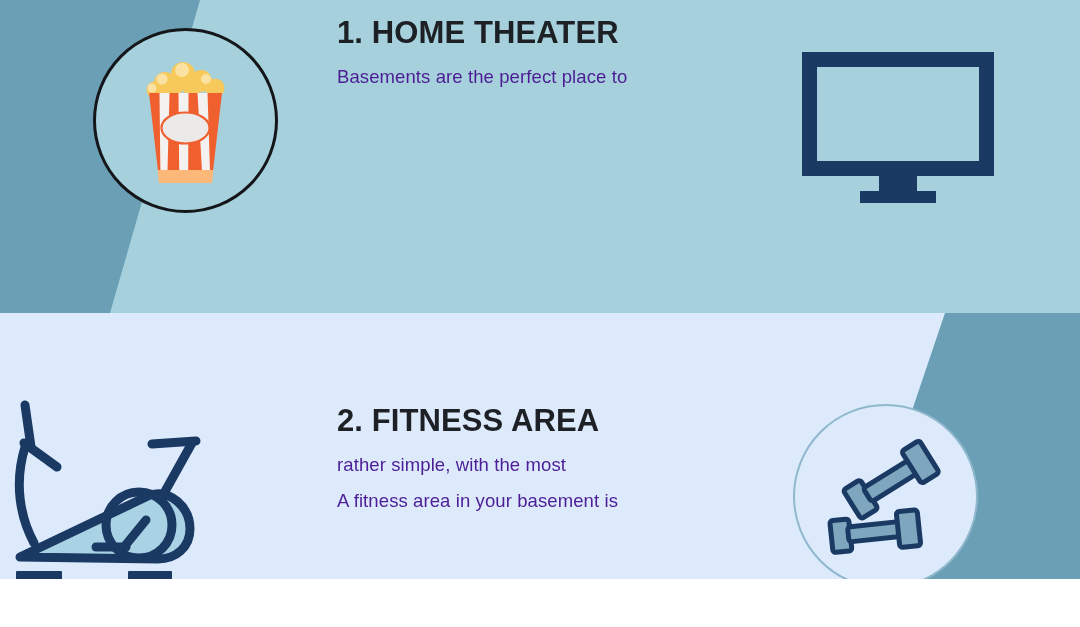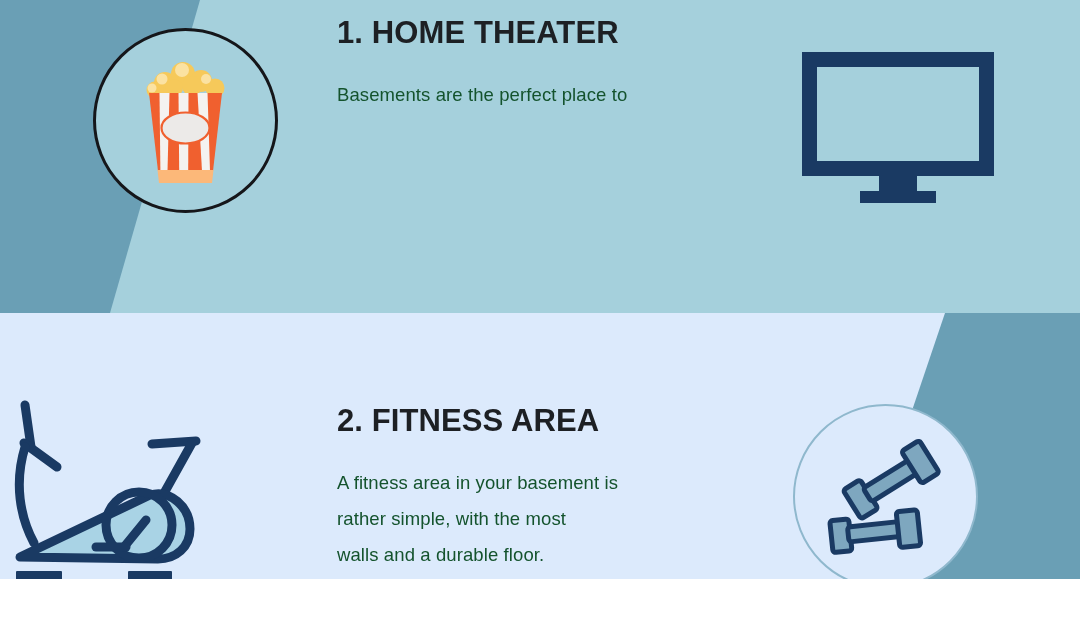--- a/index.html
+++ b/index.html
@@ -64,23 +64,23 @@
 
   .headline {
     font-size:31px;
     font-weight:bold;
     color:#1d2024;
     letter-spacing:0.1px;
     line-height:1.06;
     white-space:nowrap;
   }
   .body-copy {
-    margin-top:27px;
+    margin-top:9px;
     font-size:18.5px;
-    color:#14532d;
+    color:#4c1d95;
     line-height:1.95;
     letter-spacing:0.1px;
   }
   .body-copy .copy-line { display:block; white-space:nowrap; }
 
   
   .art-tv { position:absolute; left:800px; top:50px; width:196px; height:155px; }
   .art-bike { position:absolute; left:85px; top:395px; width:222px; height:202px; }
   .art-popcorn { width:95px; height:128px; display:block; }
   .art-dumbbells { width:150px; height:150px; display:block; }
@@ -171,23 +171,22 @@
 
       <g fill="#1a3a63">
         <rect x="16" y="176" width="46" height="11" rx="1"></rect>
         <rect x="128" y="176" width="44" height="11" rx="1"></rect>
       </g>
     </svg>
 
     <div class="text-block text-fitness" style="top:92px;">
       <h2 class="headline">2. FITNESS AREA</h2>
       <p class="body-copy">
+        <span class="copy-line">rather simple, with the most</span>
         <span class="copy-line">A fitness area in your basement is</span>
-        <span class="copy-line">rather simple, with the most</span>
-        <span class="copy-line">walls and a durable floor.</span>
       </p>
     </div>
 
     <div class="circle-badge circle-fitness" style="top:91px;">
       <svg class="art-dumbbells" viewBox="0 0 150 150">
 
         <g transform="rotate(-32 75 52)">
           <rect x="30" y="43" width="20" height="34" rx="3" fill="#7ea7bf" stroke="#1a3a63" stroke-width="5"></rect>
           <rect x="48" y="52" width="54" height="16" rx="3" fill="#7ea7bf" stroke="#1a3a63" stroke-width="5"></rect>
           <rect x="100" y="41" width="21" height="38" rx="3" fill="#7ea7bf" stroke="#1a3a63" stroke-width="5"></rect>

